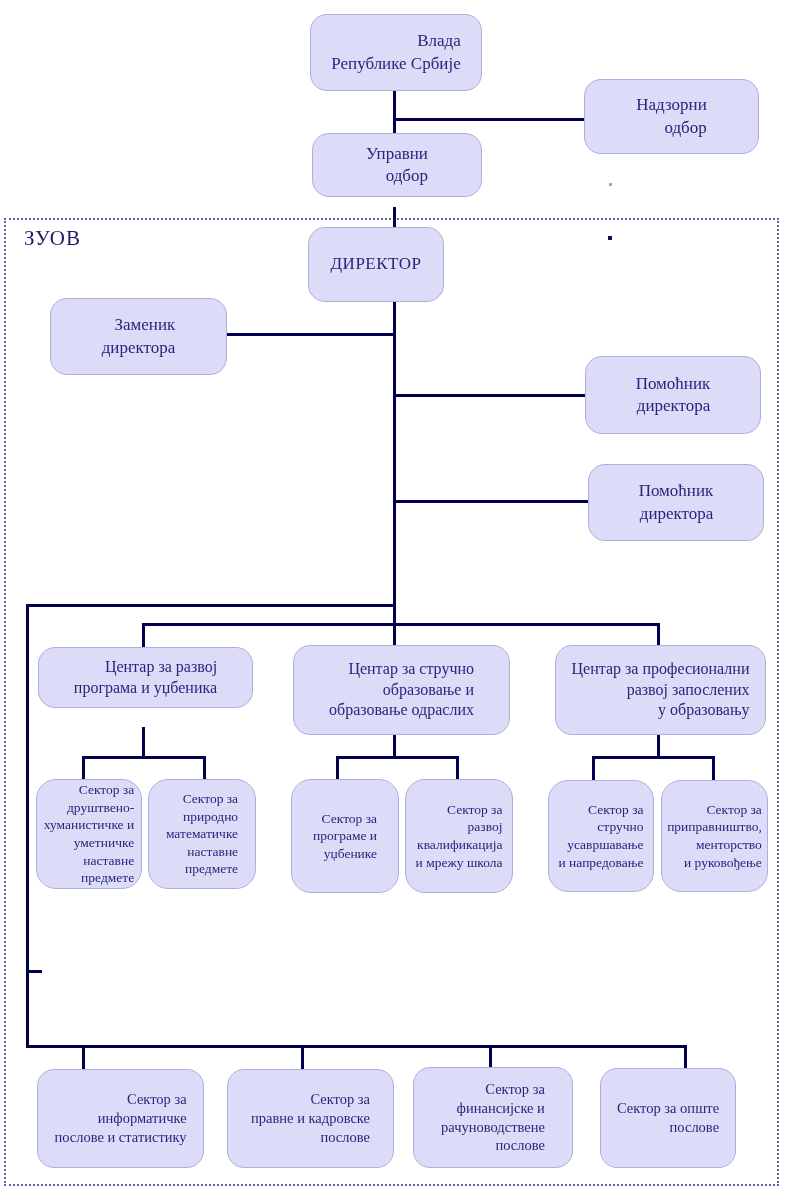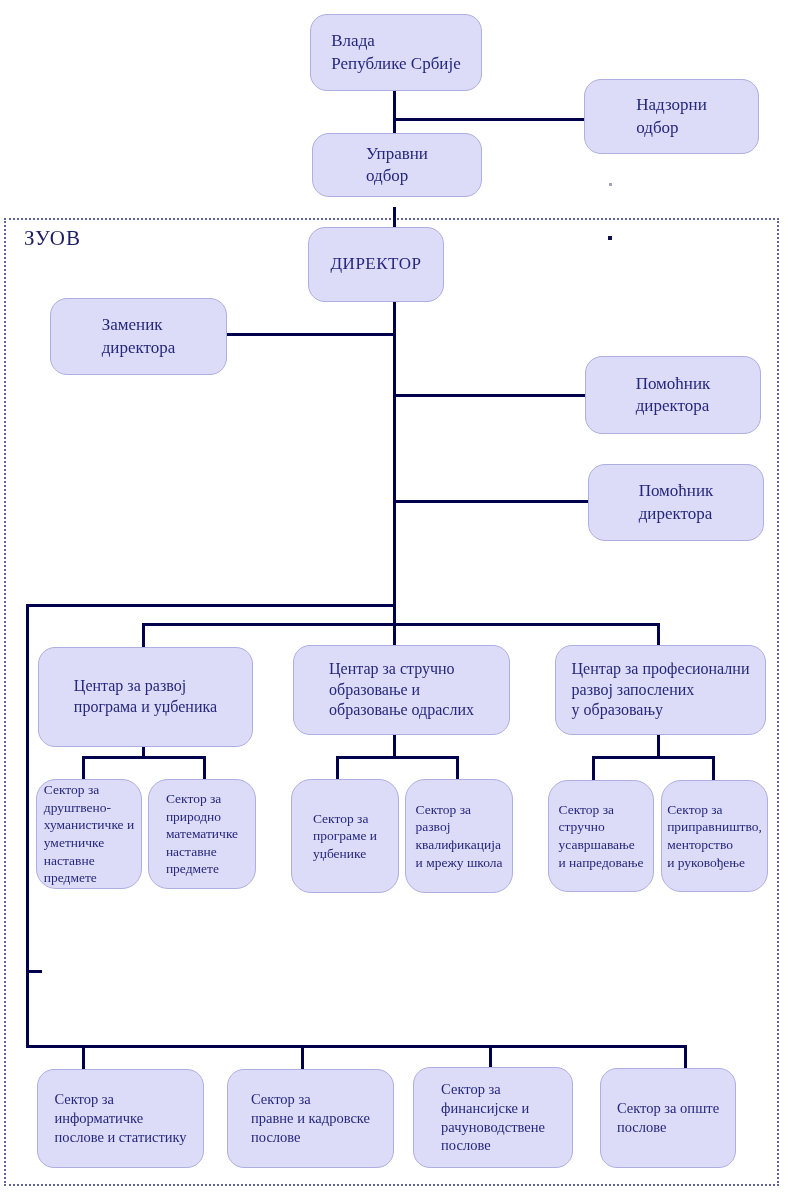--- a/index.html
+++ b/index.html
@@ -26,42 +26,42 @@
   }
   .node {
     position: absolute;
     box-sizing: border-box;
     background: #dcdcf8;
     border: 1.5px solid #aeaee2;
     color: #26267d;
     display: flex;
     align-items: center;
     justify-content: center;
-    text-align: left;
+    text-align: right;
     white-space: pre-line;
     border-radius: 17px;
     line-height: 1.3;
     padding: 2px 4px;
   }
   .line {
     position: absolute;
     background: #00004d;
   }
   .dot { position: absolute; }
 
   
   #vlada        { left: 310px; top: 14px;  width: 172px; height: 77px; font-size: 17px; }
   #nadzorni     { left: 584px; top: 79px;  width: 175px; height: 75px; font-size: 17px; }
   #upravni      { left: 312px; top: 133px; width: 170px; height: 64px; font-size: 17px; }
   #direktor     { left: 308px; top: 227px; width: 136px; height: 75px; font-size: 17px; letter-spacing: 0.5px; }
   #zamenik      { left: 50px;  top: 298px; width: 177px; height: 77px; font-size: 17px; }
   #pomocnik1    { left: 585px; top: 356px; width: 176px; height: 78px; font-size: 17px; }
   #pomocnik2    { left: 588px; top: 464px; width: 176px; height: 77px; font-size: 17px; }
   
-  #centar1      { left: 38px;  top: 647px; width: 215px; height: 100px; font-size: 16px; }
+  #centar1      { left: 38px;  top: 647px; width: 215px; height: 61px; font-size: 16px; }
   #centar2      { left: 293px; top: 645px; width: 217px; height: 90px; font-size: 16px; }
   #centar3      { left: 555px; top: 645px; width: 211px; height: 90px; font-size: 16px; }
   
   #s-drustveno     { left: 36px;  top: 779px; width: 106px; height: 110px; font-size: 13.5px; border-radius: 20px; }
   #s-prirodno      { left: 148px; top: 779px; width: 108px; height: 110px; font-size: 13.5px; border-radius: 20px; }
   #s-programi      { left: 291px; top: 779px; width: 108px; height: 114px; font-size: 13.5px; border-radius: 20px; }
   #s-kvalifikacije { left: 405px; top: 779px; width: 108px; height: 114px; font-size: 13.5px; border-radius: 20px; }
   #s-usavrsavanje  { left: 548px; top: 780px; width: 106px; height: 112px; font-size: 13.5px; border-radius: 20px; }
   #s-pripravnistvo { left: 661px; top: 780px; width: 107px; height: 112px; font-size: 13.5px; border-radius: 20px; }
   

